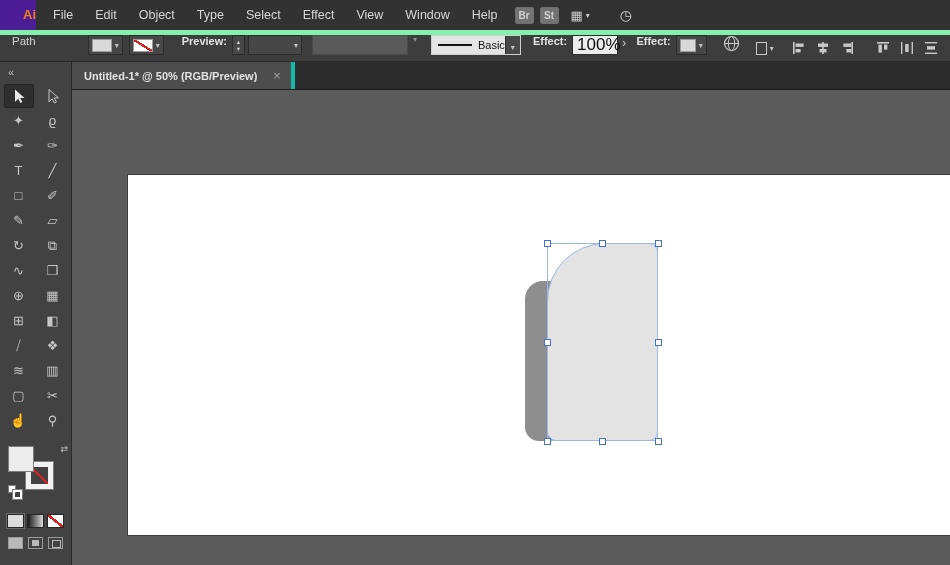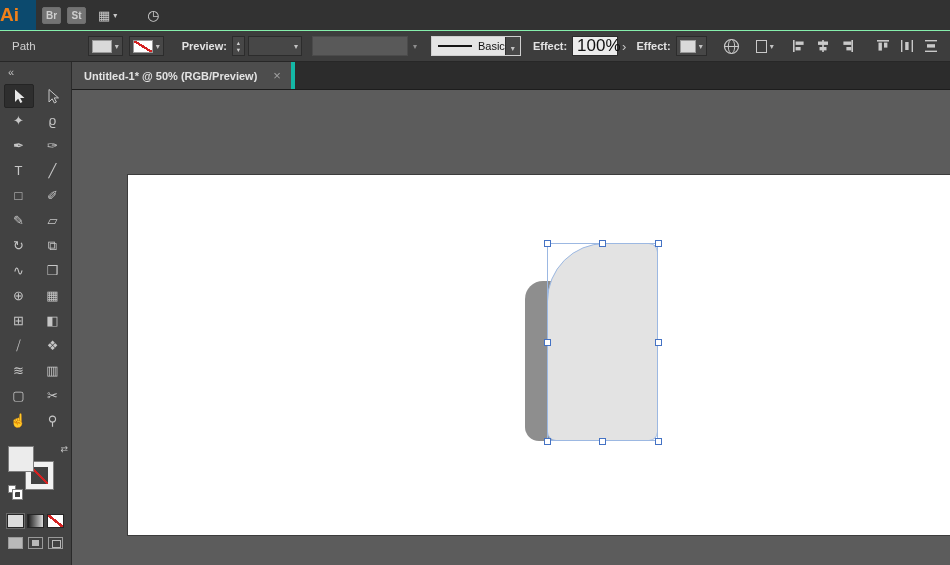--- a/index.html
+++ b/index.html
@@ -4,34 +4,34 @@
 <style>
   * { box-sizing: border-box; margin: 0; padding: 0; }
   html,body { background:#222; }
   .app {
     position: relative; width: 950px; height: 565px; overflow: hidden;
     font-family: "Liberation Sans", sans-serif; background:#5c5c5c;
     -webkit-user-select:none; user-select:none;
   }
   
   .menubar { display:flex; align-items:center; height:30px; background:#323232; }
-  .logo { width:36px; height:30px; line-height:30px; text-align:left; background:#0c4a6e;
-          color:#ef8019; font-weight:bold; font-size:19px; }
+  .logo { width:36px; height:30px; line-height:30px; text-align:right; background:#4c1d95;
+          color:#ef8019; font-weight:bold; font-size:13px; }
   .menus { display:flex; margin-left:6px; }
   .menu-item { padding:0 11px; font-size:12.5px; color:#d6d6d6; line-height:30px; cursor:default; }
   .appbtn { width:19px; height:17px; line-height:15px; text-align:center; font-size:10px; font-weight:bold;
             color:#cfcfcf; background:#737373; border:1px solid #6e6e6e; border-radius:2px; margin-left:6px; }
   .appbtn:first-of-type { margin-left:22px; }
   .arrange { margin-left:12px; display:flex; align-items:center; color:#c9c9c9; }
   .arrange .g { font-size:13px; }
   .arrange .dd { font-size:8px; margin-left:3px; color:#c9c9c9; }
   .sync { margin-left:30px; color:#c9c9c9; font-size:14px; }
   
-  .controlbar { display:flex; align-items:center; height:32px; background:#3d3d3d;
-                border-top:1px solid #86efac; border-bottom:1px solid #272727; padding-left:12px; overflow:hidden; }
+  .controlbar { display:flex; height:32px; background:#3d3d3d;
+                border-top:5px solid #86efac; border-bottom:1px solid #272727; padding-left:12px; overflow:hidden; }
   .ctx-label { font-size:11.5px; color:#cfcfcf; margin-right:52px; }
   .lbl { font-size:11px; font-weight:bold; color:#e2e2e2; }
   .swatch-dd { display:flex; align-items:center; height:20px; background:#474747;
                border:1px solid #2c2c2c; padding:2px 3px; margin-right:6px; }
   .swatch { width:20px; height:13px; border:1px solid #9a9a9a; background:#d9d9d9; }
   .none-diag { background:#fff linear-gradient(to top right, transparent 44%, #d42222 44%, #d42222 56%, transparent 56%); }
   .dd { font-size:8px; color:#c3c3c3; margin-left:3px; }
   .stroke-lbl { margin:0 5px 0 12px; }
   .spinner { display:flex; flex-direction:column; justify-content:center; width:13px; height:20px;
              background:#474747; border:1px solid #2c2c2c; text-align:center; margin-right:3px; }
@@ -108,20 +108,31 @@
           border:1px solid #9cb8e2; z-index:3; pointer-events:none; }
   .handle { position:absolute; width:7px; height:7px; background:#ffffff; border:1px solid #4472c4; z-index:4; }
 </style>
 </head>
 <body>
 
 <div class="app">
 
   <div class="menubar">
     <div class="logo">Ai</div>
+    <div class="menus">
+      <span class="menu-item">File</span>
+      <span class="menu-item">Edit</span>
+      <span class="menu-item">Object</span>
+      <span class="menu-item">Type</span>
+      <span class="menu-item">Select</span>
+      <span class="menu-item">Effect</span>
+      <span class="menu-item">View</span>
+      <span class="menu-item">Window</span>
+      <span class="menu-item">Help</span>
+    </div>
     <div class="appbtn">Br</div>
     <div class="appbtn">St</div>
     <div class="arrange">
       <span class="g">▦</span>
       <span class="dd">▾</span>
     </div>
     <span class="sync">◷</span>
   </div>
 
   <div class="controlbar">

